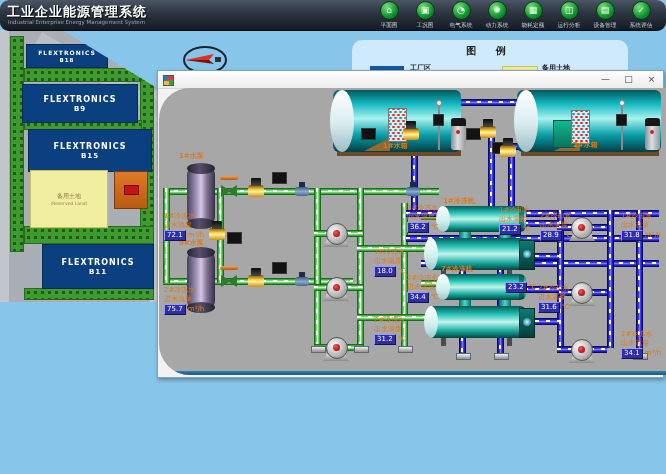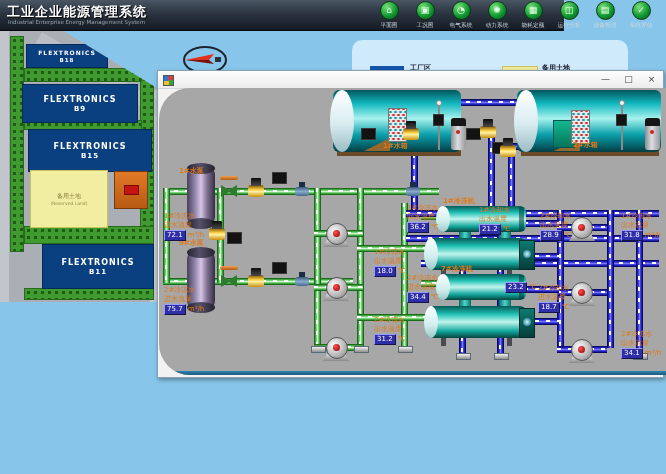--- a/index.html
+++ b/index.html
@@ -1,22 +1,22 @@
 <!DOCTYPE html>
 <html><head>
 <meta charset="utf-8">
 <style>
   html,body{margin:0;padding:0}
   body{width:666px;height:474px;position:relative;overflow:hidden;
        background:#87c6ea;font-family:"DejaVu Sans",sans-serif;}
 
   
-  .hdr{position:absolute;left:0;top:0;width:564px;height:30px;z-index:50;
+  .hdr{position:absolute;left:0;top:0;width:666px;height:30px;z-index:50;
        background:linear-gradient(180deg,#4a5664 0%,#2b3440 45%,#141a22 100%);
-       border-bottom:1px solid #05080c;}
+       border-bottom:1px solid #05080c;border-radius:9px;}
   .hdr-title{position:absolute;left:7px;top:3px;color:#fff;font-size:13px;font-weight:bold;
              letter-spacing:1px;text-shadow:1px 1px 1px #000;}
   .hdr-sub{position:absolute;left:8px;top:19px;color:#97a3ad;font-size:5.5px;}
   .nav{position:absolute;left:371px;top:1px;display:flex;}
   .nav-item{width:36px;display:flex;flex-direction:column;align-items:center;cursor:pointer;}
   .nav-ic{width:17px;height:17px;border-radius:50%;
           background:radial-gradient(circle at 35% 30%,#7be07b,#129a32 55%,#04541a);
           border:1px solid #0a3a14;color:#eaffea;font-size:9px;line-height:17px;text-align:center;}
   .nav-lb{margin-top:1px;font-size:6px;color:#cdd6de;white-space:nowrap;transform:scale(.95);}
 
@@ -178,20 +178,21 @@
   <div class="yplot" style="left:30px;top:140px;width:76px;height:56px">
     <div style="font-size:6px;color:#8a7a3a">备用土地</div>
     <div style="font-size:4.5px;color:#9a8a4a">(Reserved Land)</div>
   </div>
   <div class="obld" style="left:114px;top:141px;width:32px;height:36px">
     <div class="obadge"></div>
   </div>
 </div>
 
 <div class="legend">
+  <div class="lg-title">图 例</div>
   <div class="sw" style="left:18px;background:#1556a8"></div>
   <div class="lg-lb" style="left:58px">工厂区</div>
   <div class="lg-sub" style="left:58px">Factory</div>
   <div class="sw" style="left:150px;background:#f1ec9c;border:1px solid #cbc36a"></div>
   <div class="lg-lb" style="left:190px">备用土地</div>
   <div class="lg-sub" style="left:190px">Reserved land</div>
 </div>
 
 <div class="compass">
   <svg width="46" height="30">
@@ -318,21 +319,21 @@
 
     <div class="sb" style="left:202px;top:40px"></div>
     <div class="yv" style="left:244px;top:40px"></div>
     <div class="sb" style="left:307px;top:40px"></div>
     <div class="yv" style="left:321px;top:38px"></div>
     <div class="sb" style="left:333px;top:54px"></div>
     <div class="yv" style="left:341px;top:57px"></div>
 
     <div class="ptank" style="left:28px;top:78px"></div>
     <div class="ptank" style="left:28px;top:162px"></div>
-    <div class="eqlb" style="left:20px;top:78px">1#水泵</div>
+    <div class="eqlb" style="left:20px;top:63px">1#水泵</div>
     <div class="eqlb" style="left:20px;top:150px">9#水泵</div>
 
     <div class="gvh" style="left:61px;top:88px"></div>
     <div class="gvx" style="left:62px;top:97px"></div>
     <div class="sb" style="left:113px;top:84px"></div>
     <div class="yv" style="left:89px;top:97px"></div>
     <div class="blv" style="left:136px;top:99px"></div>
     <div class="blv" style="left:247px;top:99px"></div>
     <div class="gvh" style="left:61px;top:178px"></div>
     <div class="gvx" style="left:62px;top:187px"></div>
@@ -397,37 +398,37 @@
     <div class="rd" style="left:248px;top:186px">
       <div>2#冷冻水</div>
         <div>进水温度</div>
       <div><span class="vb">34.4</span> <span>℃</span></div>
     </div>
     <div class="rd" style="left:215px;top:228px">
       <div>2#冷冻水</div>
         <div>出水温度</div>
       <div><span class="vb">31.2</span> <span>℃</span></div>
     </div>
-    <div class="rd" style="left:320px;top:118px">
+    <div class="rd" style="left:340px;top:118px">
       <div>1#冷却水</div>
         <div>出水温度</div>
       <div><span class="vb">21.2</span> <span>℃</span></div>
     </div>
     <div class="rd" style="left:381px;top:124px">
       <div>2#冷却水</div>
         <div>出水温度</div>
       <div><span class="vb">28.9</span> <span>℃</span></div>
     </div>
     <div class="rd" style="left:346px;top:194px">
       <div><span class="vb">23.2</span> <span>℃</span></div>
     </div>
     <div class="rd" style="left:379px;top:196px">
       <div>2#冷却水</div>
         <div>进水温度</div>
-      <div><span class="vb">18.7</span> <span>℃</span></div>
+      <div><span class="vb">31.6</span> <span>℃</span></div>
     </div>
     <div class="rd" style="left:462px;top:124px">
       <div>1#冷冻水</div>
         <div>出水流量</div>
       <div><span class="vb">31.8</span> <span>m³/h</span></div>
     </div>
     <div class="rd" style="left:462px;top:242px">
       <div>2#冷冻水</div>
         <div>出水流量</div>
       <div><span class="vb">34.1</span> <span>m³/h</span></div>

